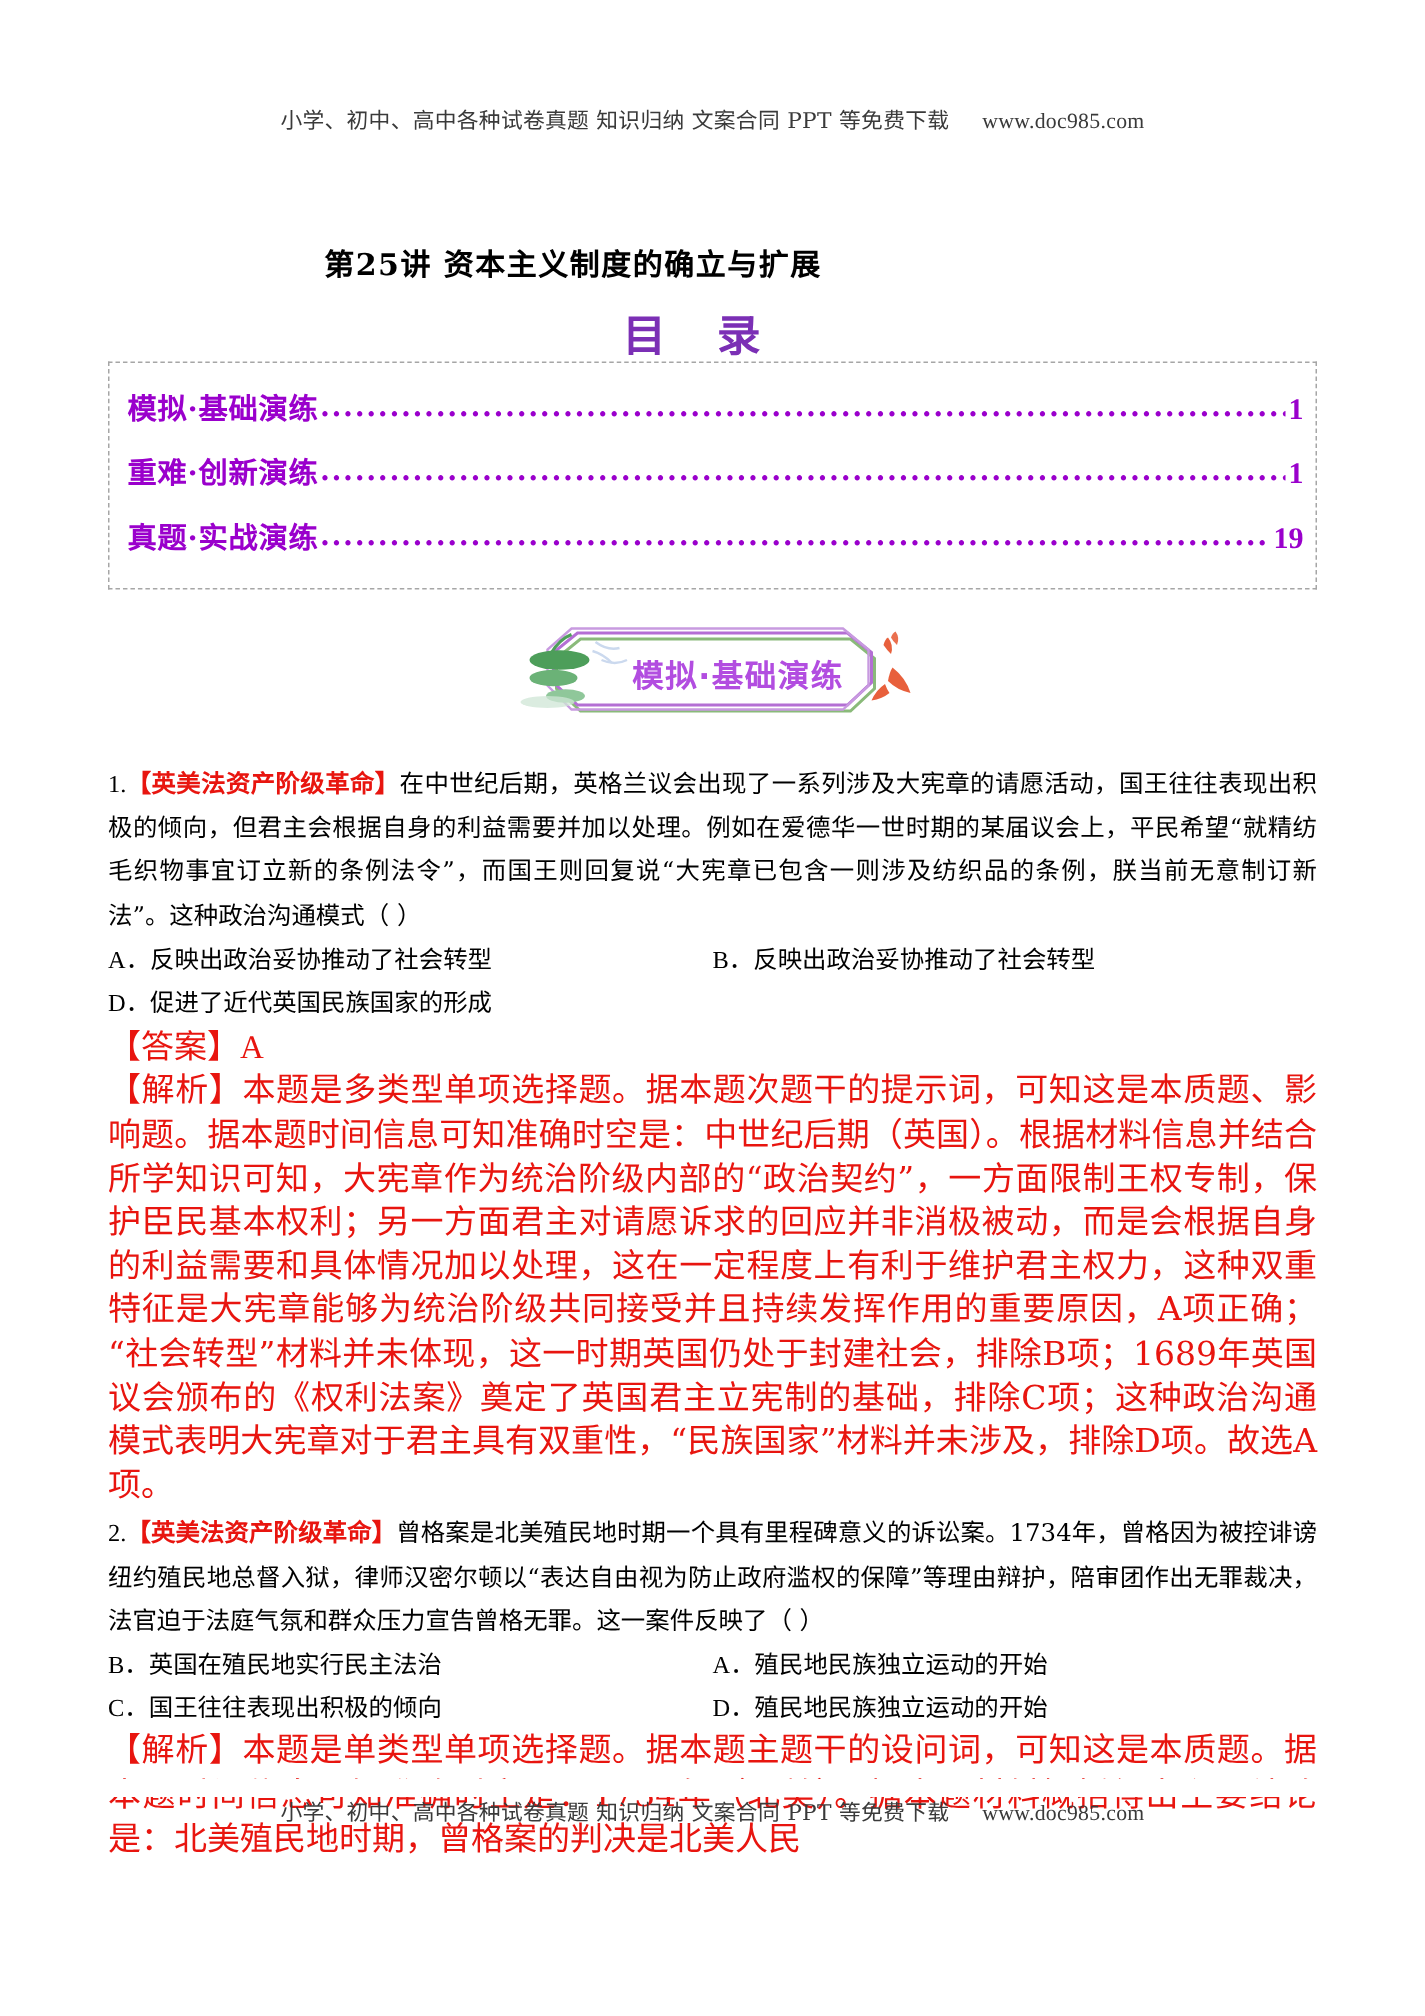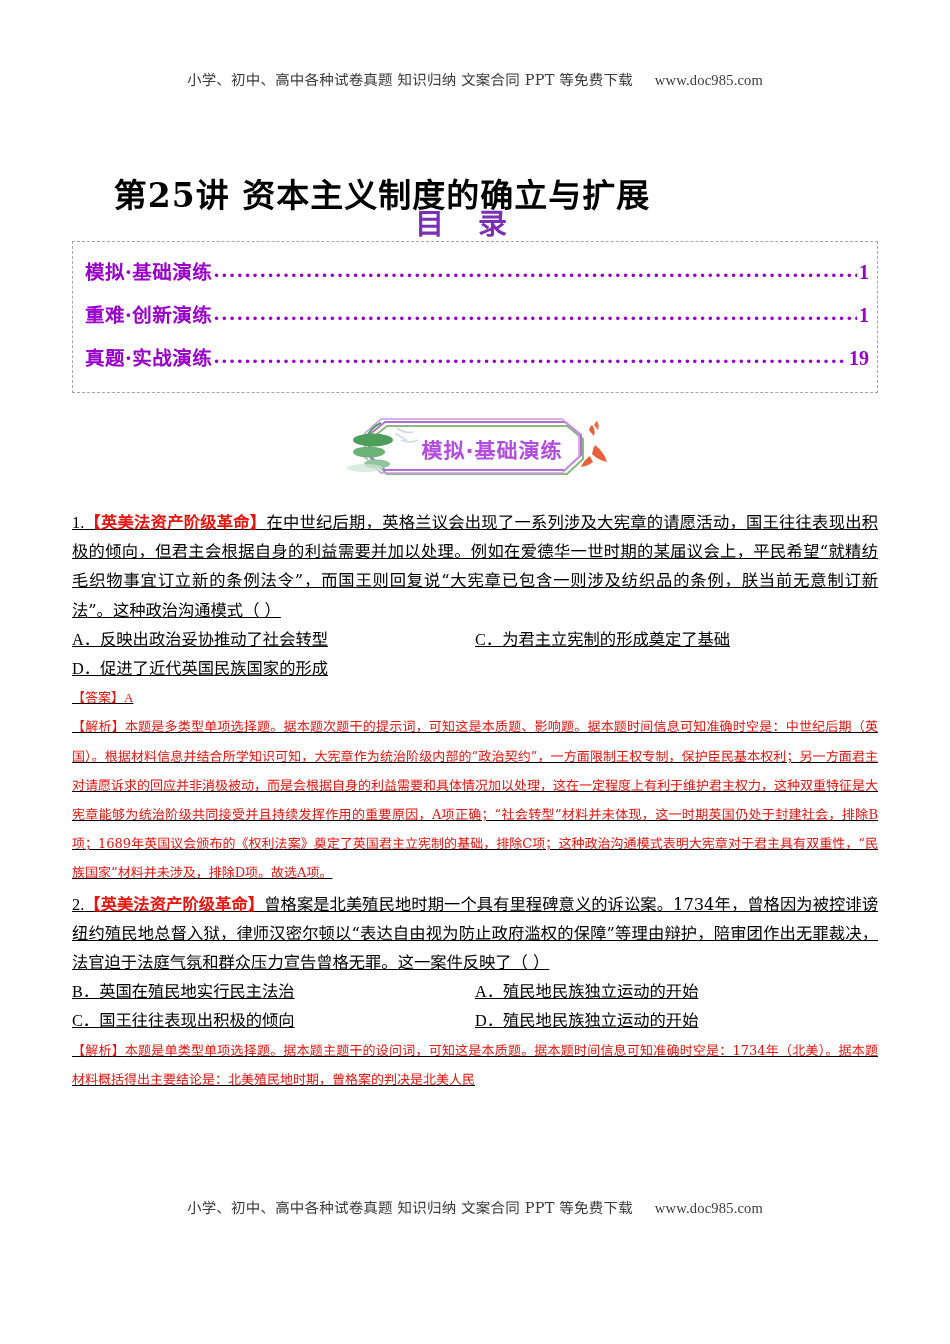--- a/index.html
+++ b/index.html
@@ -44,21 +44,21 @@
     font-family: "Liberation Serif", "DejaVu Serif", serif;
   }
 
   
   .doc-title {
     position: absolute;
     top: 147px;
     left: 0;
     width: 764px;
     text-align: center;
-    font-size: 33px;
+    font-size: 20px;
     font-weight: bold;
     letter-spacing: 1px;
     font-family: "DejaVu Serif", "Liberation Serif", serif;
   }
 
   
   .toc-heading {
     position: absolute;
     top: 200px;
     left: 0;
@@ -144,21 +144,21 @@
     font-family: "DejaVu Sans", "Liberation Sans", sans-serif;
   }
 
   
   .content {
     position: absolute;
     top: 508px;
     left: 72px;
     width: 806px;
   }
-  .q-block { margin-bottom: 2px; text-decoration: underline; }
+  .q-block { margin-bottom: 2px; }
 
   .q-stem {
     font-size: 16.3px;
     line-height: 29.2px;
     text-align: justify;
     text-justify: inter-ideograph;
     font-family: "DejaVu Serif", "Liberation Serif", serif;
   }
   .q-num {
     font-family: "Liberation Serif", "DejaVu Serif", serif;
@@ -177,21 +177,21 @@
   }
   .opt {
     flex: 0 0 50%;
     white-space: nowrap;
   }
   .opt .opt-key { font-family: "Liberation Serif", "DejaVu Serif", serif; }
 
   .answer-line,
   .analysis-line {
     color: #e8150f;
-    font-size: 13px;
+    font-size: 22px;
     line-height: 29.2px;
     text-align: justify;
     text-justify: inter-ideograph;
     font-family: "DejaVu Serif", "Liberation Serif", serif;
   }
   .answer-line .lbl,
   .analysis-line .lbl { font-weight: normal; }
   .answer-line .val {
     font-family: "Liberation Serif", "DejaVu Serif", serif;
   }
@@ -279,21 +279,21 @@
     <div class="q-block">
       <div class="q-stem">
         <span class="q-num">1.</span><span class="q-tag">【英美法资产阶级革命】</span><span>在中世纪后期，英格兰议会出现了一系列涉及大宪章的请愿活动，国王往往表现出积极的倾向，但君主会根据自身的利益需要并加以处理。例如在爱德华一世时期的某届议会上，平民希望“就精纺毛织物事宜订立新的条例法令”，而国王则回复说“大宪章已包含一则涉及纺织品的条例，朕当前无意制订新法”。这种政治沟通模式（    ）</span>
       </div>
 
       <div class="opts">
         <div class="opt">
           <span class="opt-key">A．</span><span>反映出政治妥协推动了社会转型</span>
         </div>
         <div class="opt">
-          <span class="opt-key">C．</span><span>为君主立宪制的形成奠定了基础</span>
+          <span class="opt-key">B．</span><span>反映出政治妥协推动了社会转型</span>
         </div>
         <div class="opt">
           <span class="opt-key">D．</span><span>促进了近代英国民族国家的形成</span>
         </div>
       </div>
 
       <div class="answer-line">
         <span class="lbl">【答案】</span><span class="val">A</span>
       </div>
 

